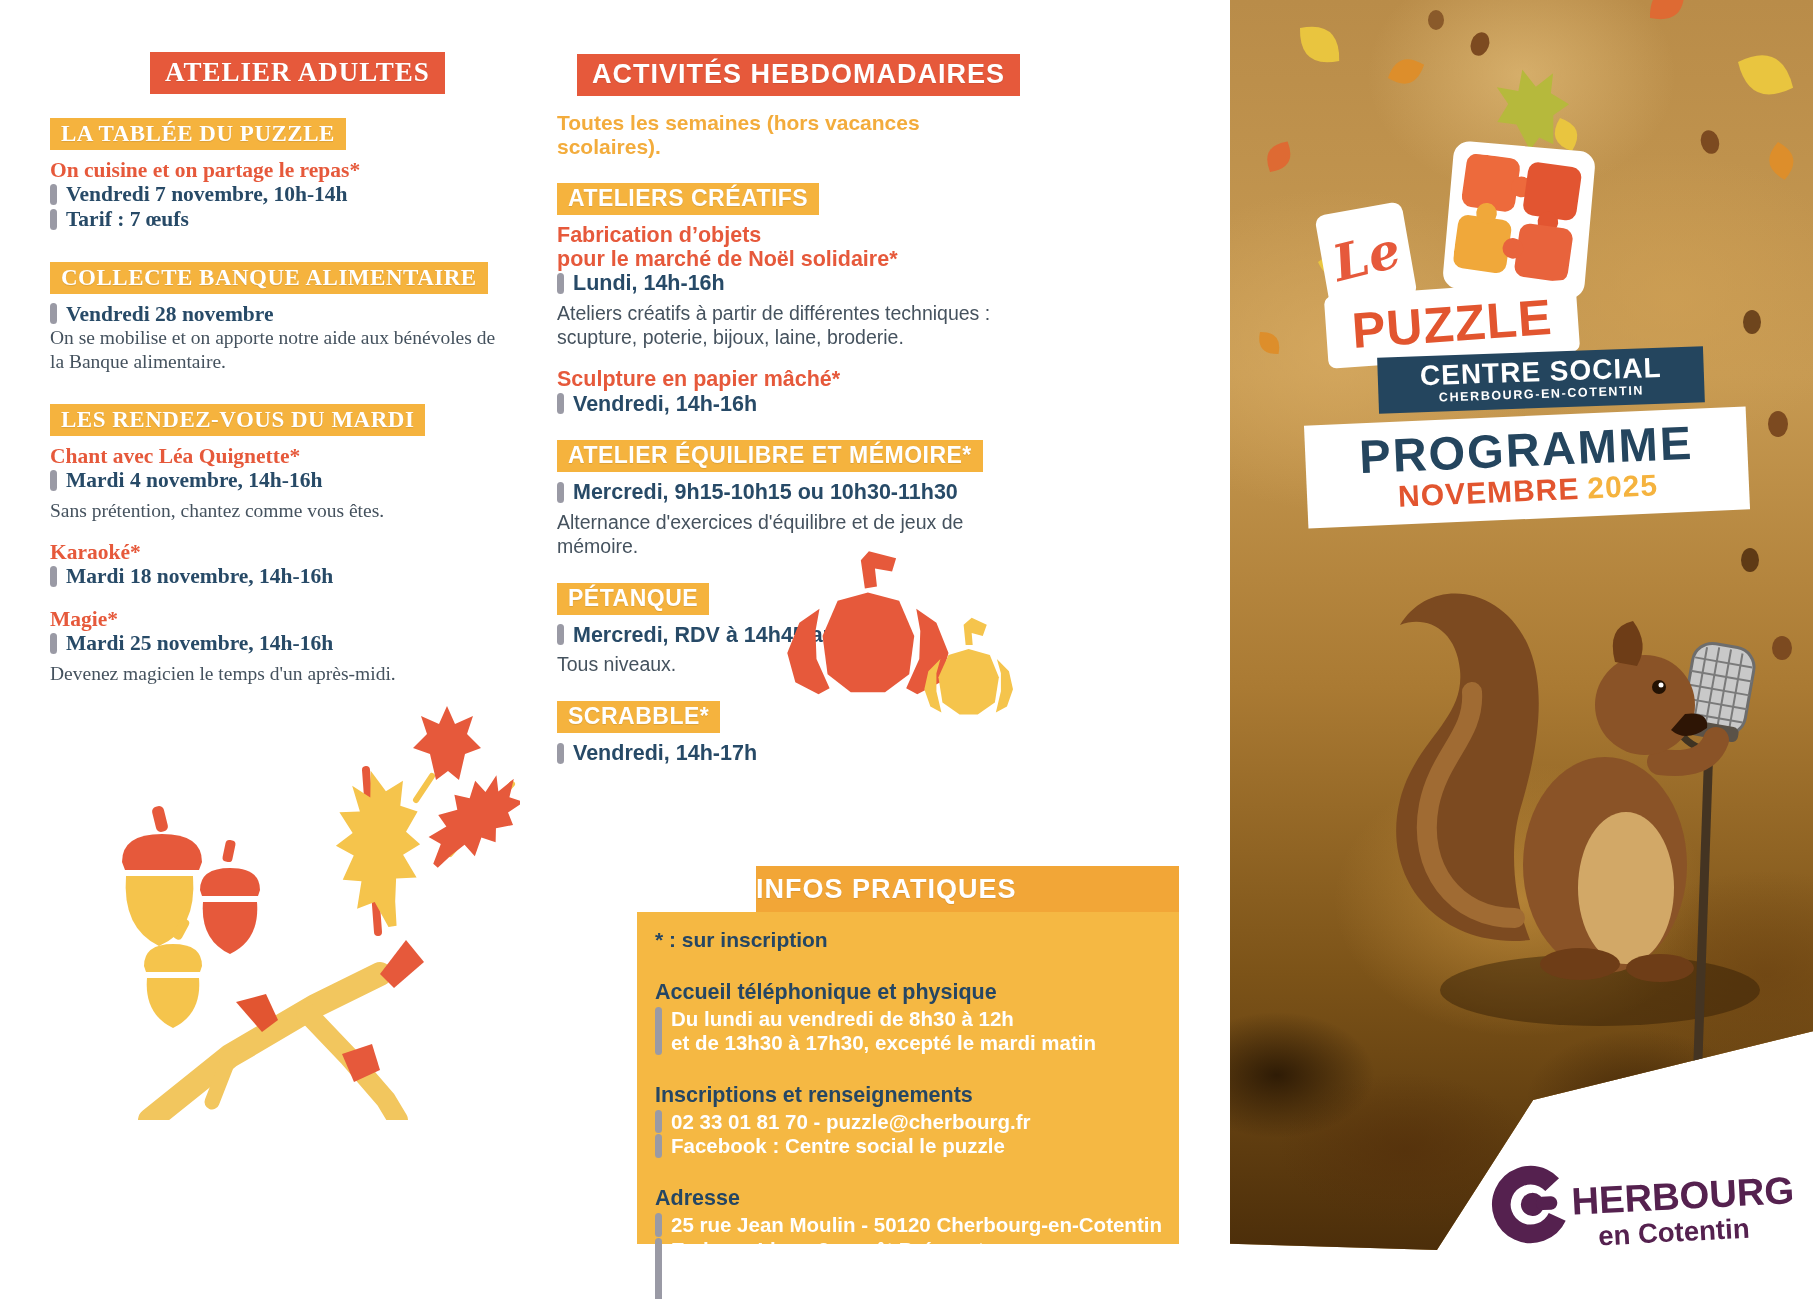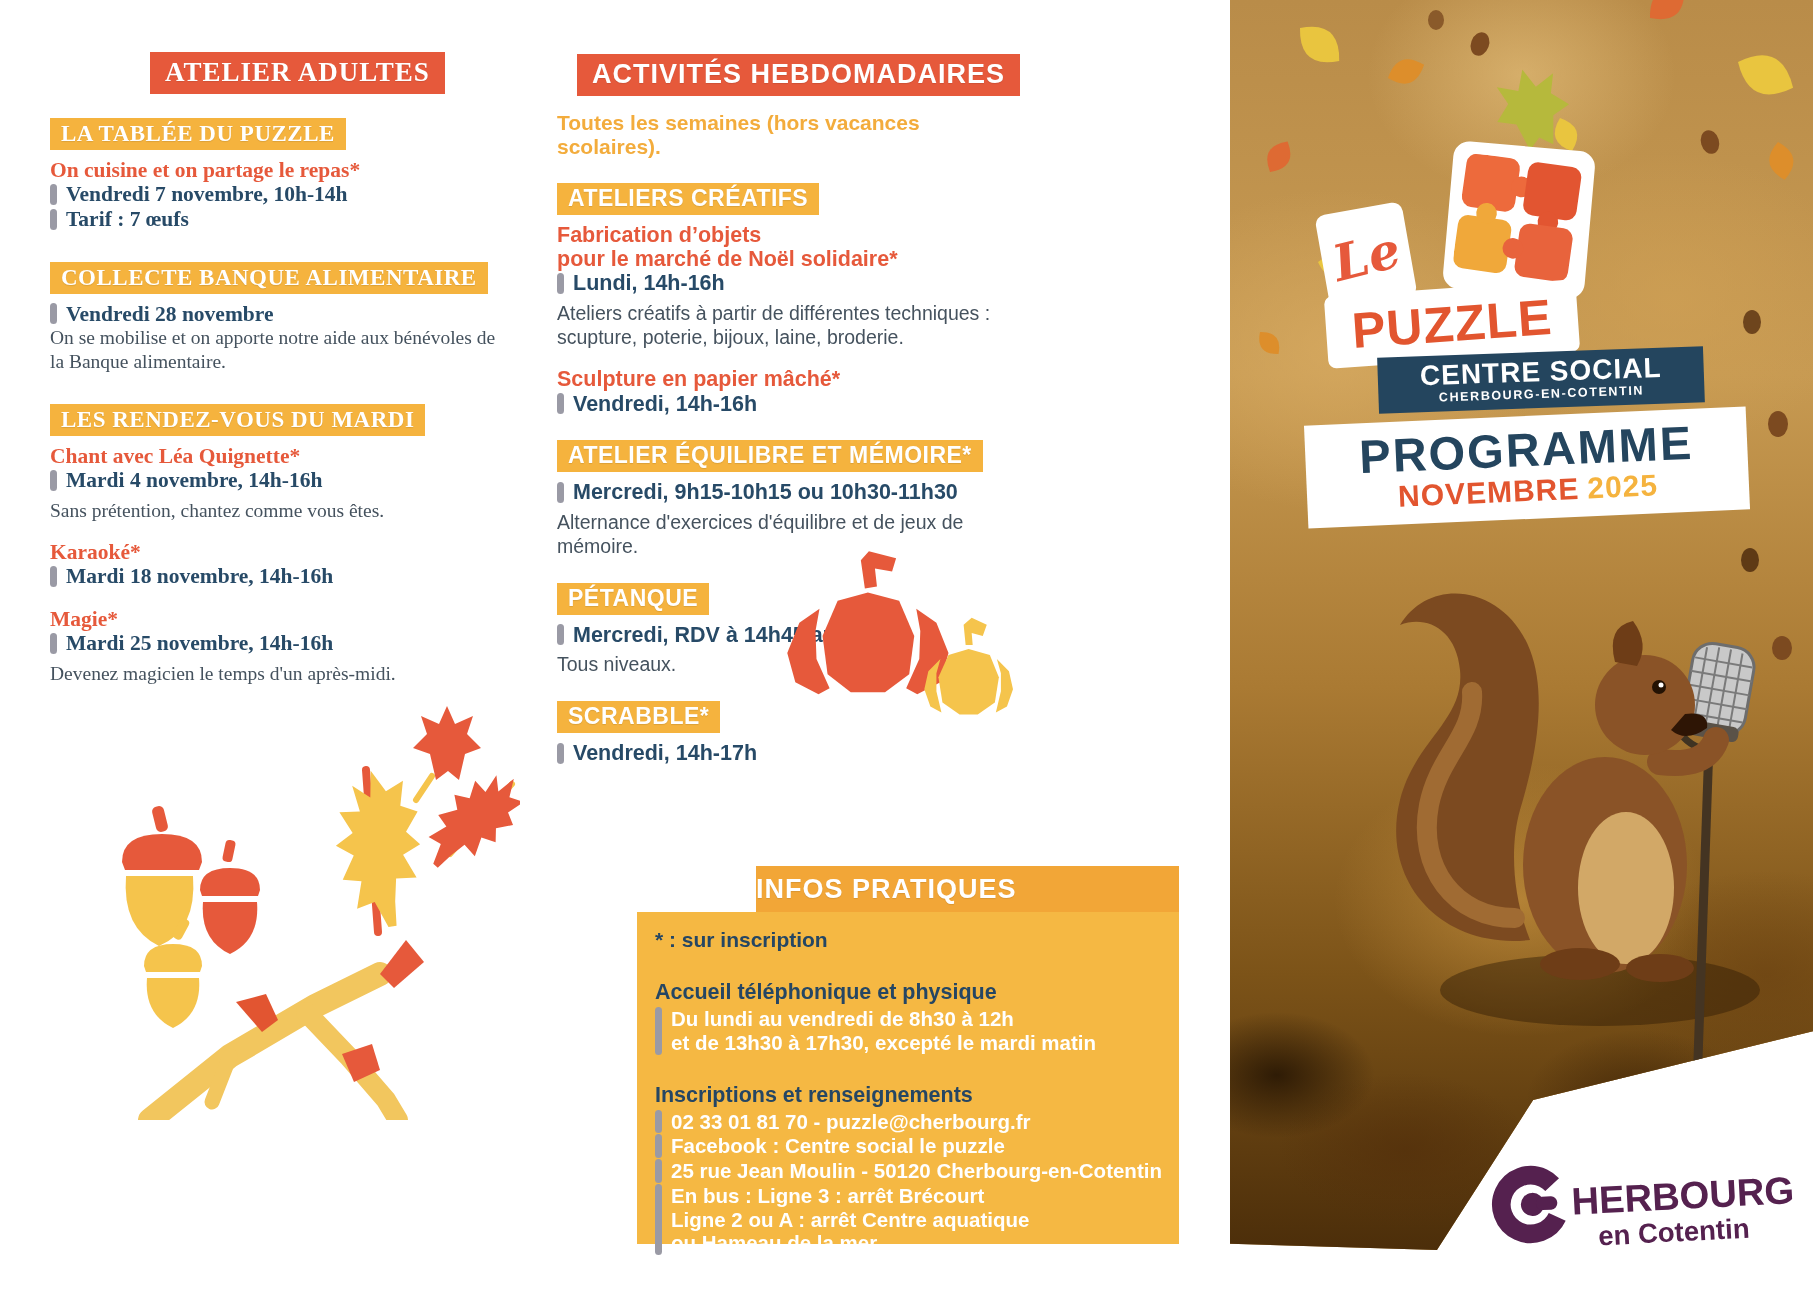--- a/index.html
+++ b/index.html
@@ -269,20 +269,21 @@
     <div class="infos-h">Inscriptions et renseignements</div>
     <div class="infos-group">
       <div class="tall-bar"></div>
       <div class="infos-line">02 33 01 81 70 - puzzle@cherbourg.fr</div>
     </div>
     <div class="infos-group">
       <div class="tall-bar"></div>
       <div class="infos-line">Facebook : Centre social le puzzle</div>
     </div>
 
+    <div class="infos-h">Adresse</div>
     <div class="infos-group">
       <div class="tall-bar"></div>
       <div class="infos-line">25 rue Jean Moulin - 50120 Cherbourg-en-Cotentin</div>
     </div>
     <div class="infos-group">
       <div class="tall-bar"></div>
       <div>
         <div class="infos-line"><span>En bus :</span><span class="reg"> Ligne 3 : arrêt Brécourt</span></div>
         <div class="infos-line reg">Ligne 2 ou A : arrêt Centre aquatique</div>
         <div class="infos-line reg">ou Hameau de la mer</div>

